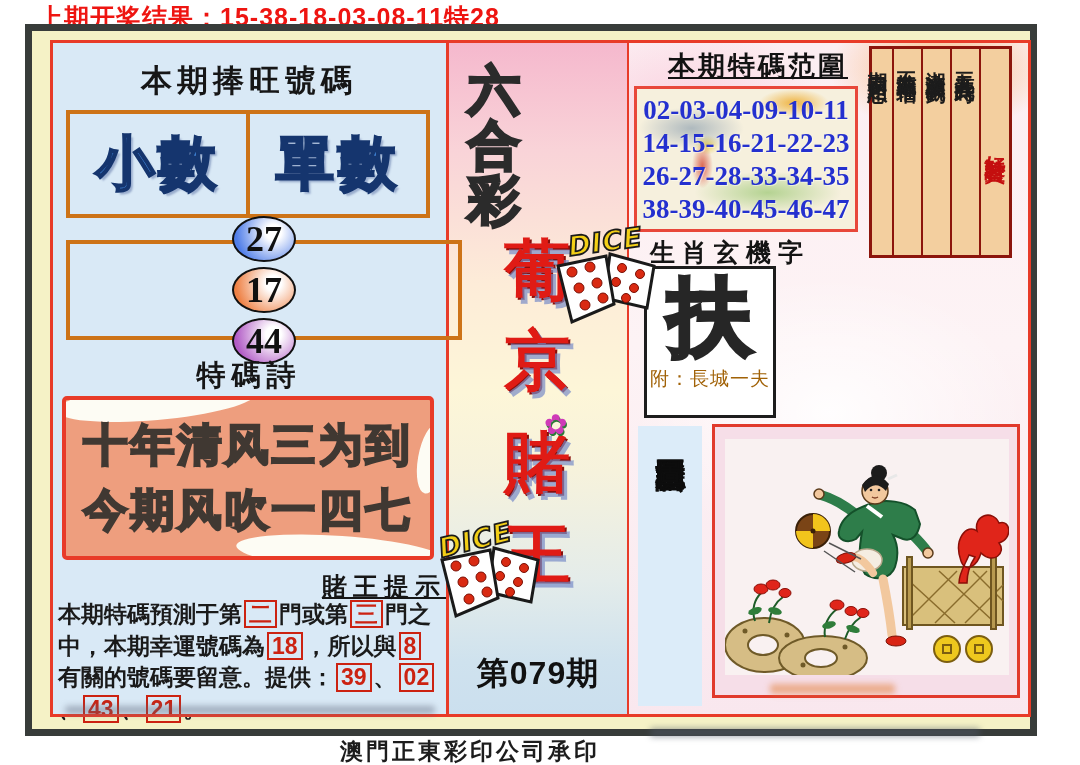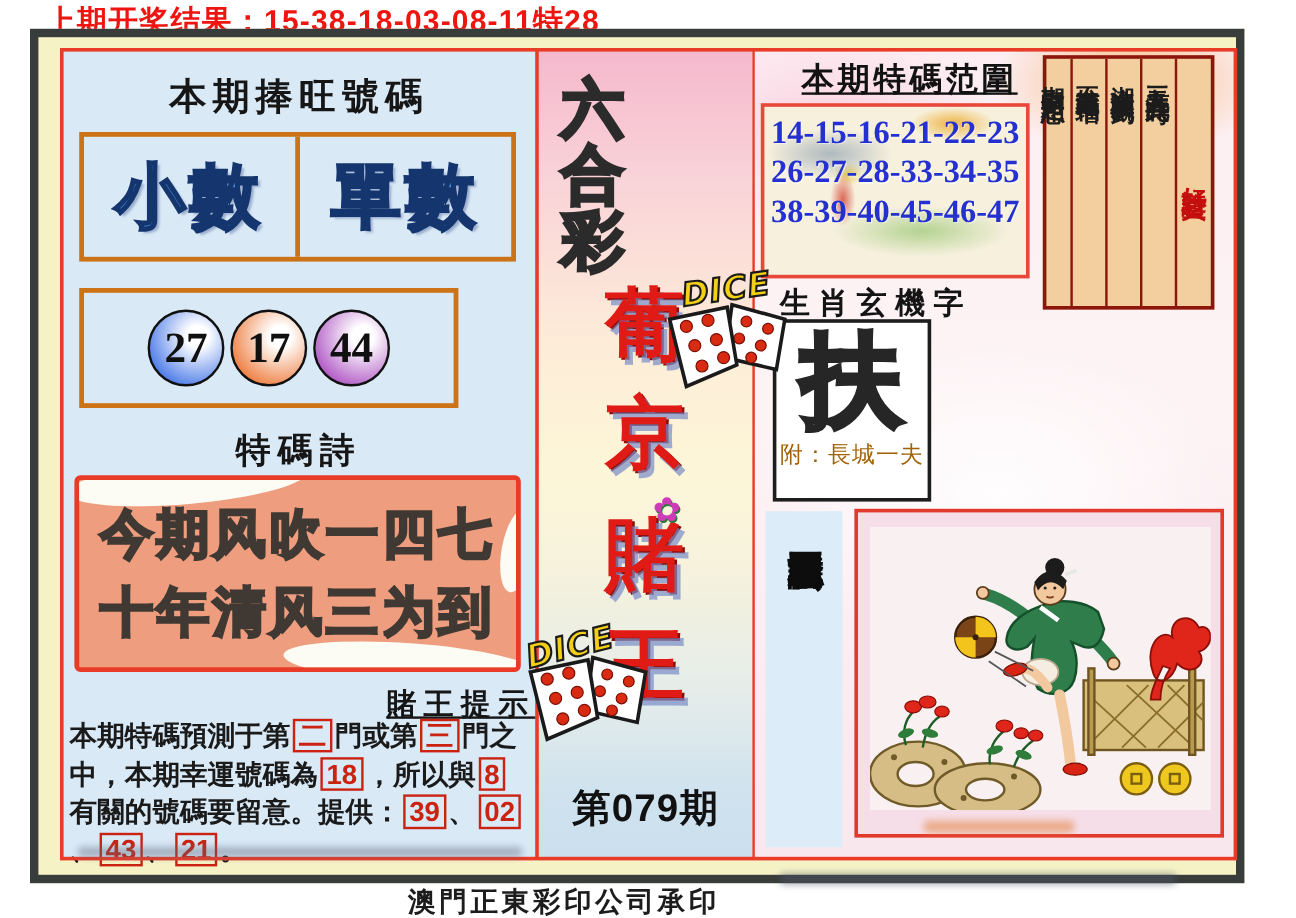--- a/index.html
+++ b/index.html
@@ -32,23 +32,23 @@
   
   .lp-title{left:52px;top:60px;width:394px;text-align:center;font-size:31px;font-weight:bold;
             letter-spacing:5px;color:#161616;z-index:2;}
   .box-cat{left:66px;top:110px;width:364px;height:108px;border:4px solid #cd7317;
            box-sizing:border-box;display:flex;z-index:2;}
   .cat-cell{flex:1;display:flex;align-items:center;justify-content:center;font-size:58px;
             font-weight:bold;color:#4792ea;letter-spacing:4px;
             -webkit-text-stroke:2.5px #15356e;text-shadow:3px 3px 2px rgba(35,60,130,.35);
             font-family:"DejaVu Sans",sans-serif;}
   .cat-divider{width:4px;background:#cd7317;}
-  .box-balls{left:66px;top:240px;width:316px;height:100px;border:4px solid #cd7317;
+  .box-balls{left:66px;top:240px;width:396px;height:100px;border:4px solid #cd7317;
              box-sizing:border-box;display:flex;align-items:center;justify-content:center;
-             gap:5px;z-index:2;}
+             gap:5px;z-index:2;flex-direction:column;}
   .ball{width:64px;height:64px;border-radius:50%;border:2px solid #101010;box-sizing:border-box;
         display:flex;align-items:center;justify-content:center;
         font-family:"Liberation Serif",serif;font-weight:bold;font-size:36px;color:#101010;}
   .poem-title{left:52px;top:356px;width:394px;text-align:center;font-size:29px;font-weight:bold;
               letter-spacing:6px;color:#161616;z-index:2;}
   .poem-box{left:62px;top:396px;width:372px;height:164px;background:#ee9e7e;
             border:4px solid #e83b28;border-radius:5px;box-sizing:border-box;z-index:2;
             display:flex;flex-direction:column;justify-content:center;align-items:center;gap:6px;
             overflow:hidden;}
   .poem-line{font-size:44px;font-weight:bold;letter-spacing:3px;color:#f3b093;
@@ -148,22 +148,22 @@
     <div class="ball" style="background: radial-gradient(circle at 66% 34%, rgb(255, 255, 255) 16%, rgb(79, 125, 232) 78%);">27</div>
     <div class="ball" style="background: radial-gradient(circle at 66% 34%, rgb(255, 255, 255) 16%, rgb(238, 129, 69) 78%);">17</div>
     <div class="ball" style="background: radial-gradient(circle at 66% 34%, rgb(255, 255, 255) 16%, rgb(178, 92, 198) 78%);">44</div>
   </div>
 <div class="abs poem-title">特碼詩</div>
 <div class="abs poem-box">
   <div class="torn t1"></div>
   <div class="torn t2"></div>
   <div class="torn t3"></div>
   <div style="display:flex;flex-direction:column;align-items:center;gap:6px;z-index:2;">
+      <div class="poem-line">十年清风三为到</div>
       <div class="poem-line">今期风吹一四七</div>
-      <div class="poem-line">十年清风三为到</div>
     </div>
 </div>
 <div class="abs tips-title">賭王提示</div>
 <div class="abs tips-text"><span>本期特碼預測于第</span><span class="boxed-num">二</span><span>門或第</span><span class="boxed-num">三</span><span>門之中，本期幸運號碼為</span><span class="boxed-num">18</span><span>，所以與</span><span class="boxed-num">8</span><span>有關的號碼要留意。提供：</span><span class="boxed-num">39</span><span>、</span><span class="boxed-num">02</span><span>、</span><span class="boxed-num">43</span><span>、</span><span class="boxed-num">21</span><span>。</span></div>
 
 <div class="abs panel-center"></div>
 <div>
     <div class="gn-char" style="top: 56px;">六</div>
     <div class="gn-char" style="top: 111px;">合</div>
     <div class="gn-char" style="top: 166px;">彩</div>
@@ -218,20 +218,21 @@
       <circle cx="33" cy="55" r="5"></circle>
         <circle cx="51" cy="48" r="5"></circle>
     </g>
   </svg>
 </div>
 <div class="abs issue">第079期</div>
 
 <div class="abs panel-right"></div>
 <div class="abs range-title">本期特碼范圍</div>
 <div class="abs range-box">
+    <div class="range-row">02-03-04-09-10-11</div>
     <div class="range-row">14-15-16-21-22-23</div>
     <div class="range-row">26-27-28-33-34-35</div>
     <div class="range-row">38-39-40-45-46-47</div>
   </div>
 
 <div class="abs poem-box-r">
   <div class="pcol plabel">
     <span>好詩鑒賞</span>
   </div>
 

